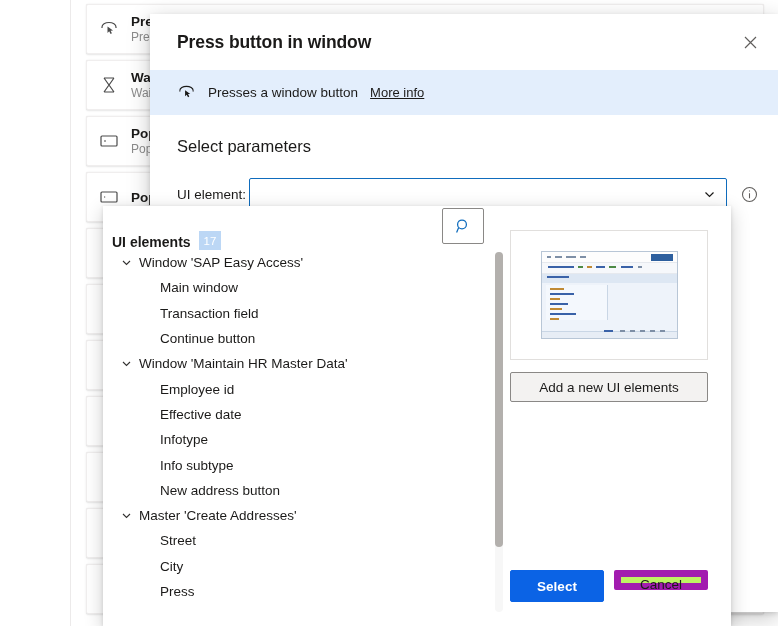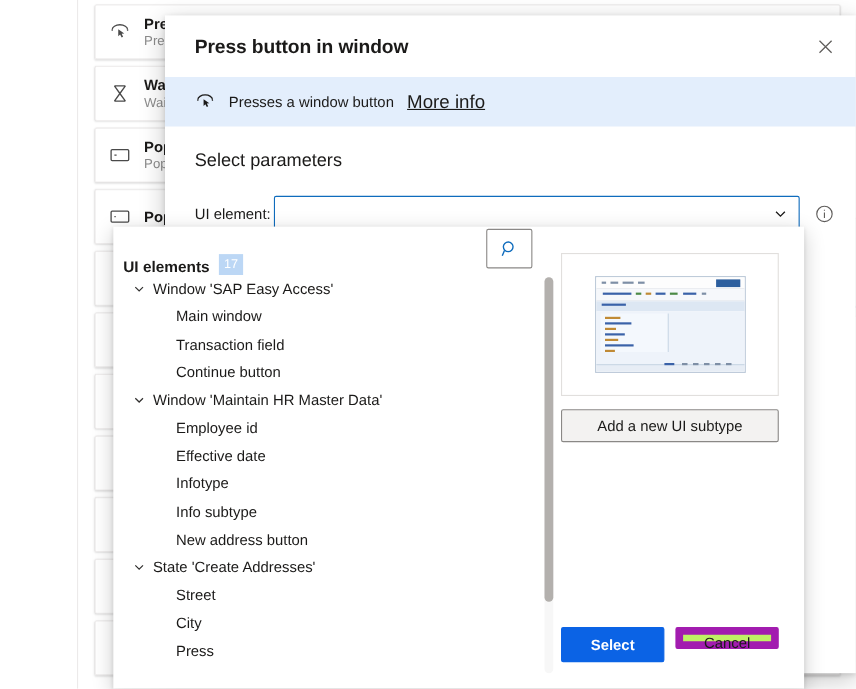--- a/index.html
+++ b/index.html
@@ -86,21 +86,21 @@
     color: #605e5c; cursor: pointer; background: transparent; border: 0;
   }
 
   .info-bar {
     height: 45px; background: #e3eefc;
     display: flex; align-items: center; padding-left: 27px; gap: 12px;
   }
   .info-bar-icon { color: #1b1a19; display: flex; align-items: center; }
   .info-bar-text { font-size: 13.5px; color: #1b1a19; }
   .info-bar-link {
-    font-size: 17px; color: #1b1a19; text-decoration: underline; cursor: pointer;
+    font-size: 13px; color: #1b1a19; text-decoration: underline; cursor: pointer;
   }
 
   .params-title {
     margin: 22px 0 0 27px; font-size: 16.5px; color: #1b1a19; font-weight: 400;
   }
 
   .param-row {
     display: flex; align-items: center; margin-top: 22px; padding-left: 27px;
   }
   .param-label { font-size: 13.5px; color: #1b1a19; width: 72px; }
@@ -388,21 +388,21 @@
       </div>
       <div class="tree-node tree-leaf">
         <span class="tree-leaf-label">New address button</span>
       </div>
       <div class="tree-node tree-group">
         <span class="tree-caret">
           <svg width="11" height="11" viewBox="0 0 11 11" fill="none" stroke="#323130" stroke-width="1.1">
               <path d="M2 4 L5.5 7.5 L9 4"></path>
             </svg>
         </span>
-        <span class="tree-group-label">State 'Create Addresses'</span>
+        <span class="tree-group-label">Master 'Create Addresses'</span>
       </div>
       <div class="tree-node tree-leaf">
         <span class="tree-leaf-label">Street</span>
       </div>
       <div class="tree-node tree-leaf">
         <span class="tree-leaf-label">City</span>
       </div>
       <div class="tree-node tree-leaf">
         <span class="tree-leaf-label">Press</span>
       </div>
@@ -442,20 +442,20 @@
         <i class="pix o" style="left:8px;top:66px;width:9px"></i>
         <i class="pix b" style="left:62px;top:78px;width:9px"></i>
         <i class="pix" style="left:78px;top:78px;width:5px"></i>
         <i class="pix" style="left:88px;top:78px;width:5px"></i>
         <i class="pix" style="left:98px;top:78px;width:5px"></i>
         <i class="pix" style="left:108px;top:78px;width:5px"></i>
         <i class="pix" style="left:118px;top:78px;width:5px"></i>
       </div>
     </div>
 
-    <button class="add-btn">Add a new UI subtype</button>
+    <button class="add-btn">Add a new UI elements</button>
 
     <div class="picker-actions">
       <button class="btn-primary">Select</button>
       <button class="btn-secondary">Cancel</button>
     </div>
   </div>
 </div>
 
 </body></html>

